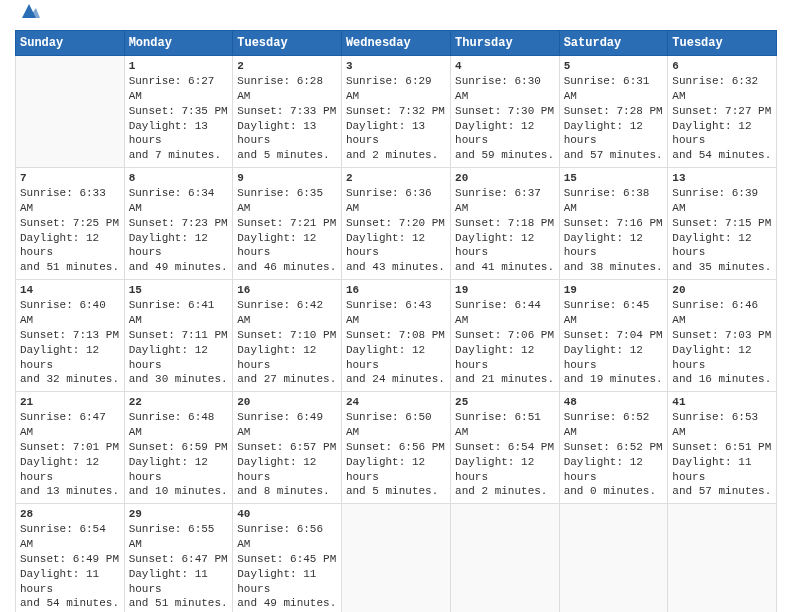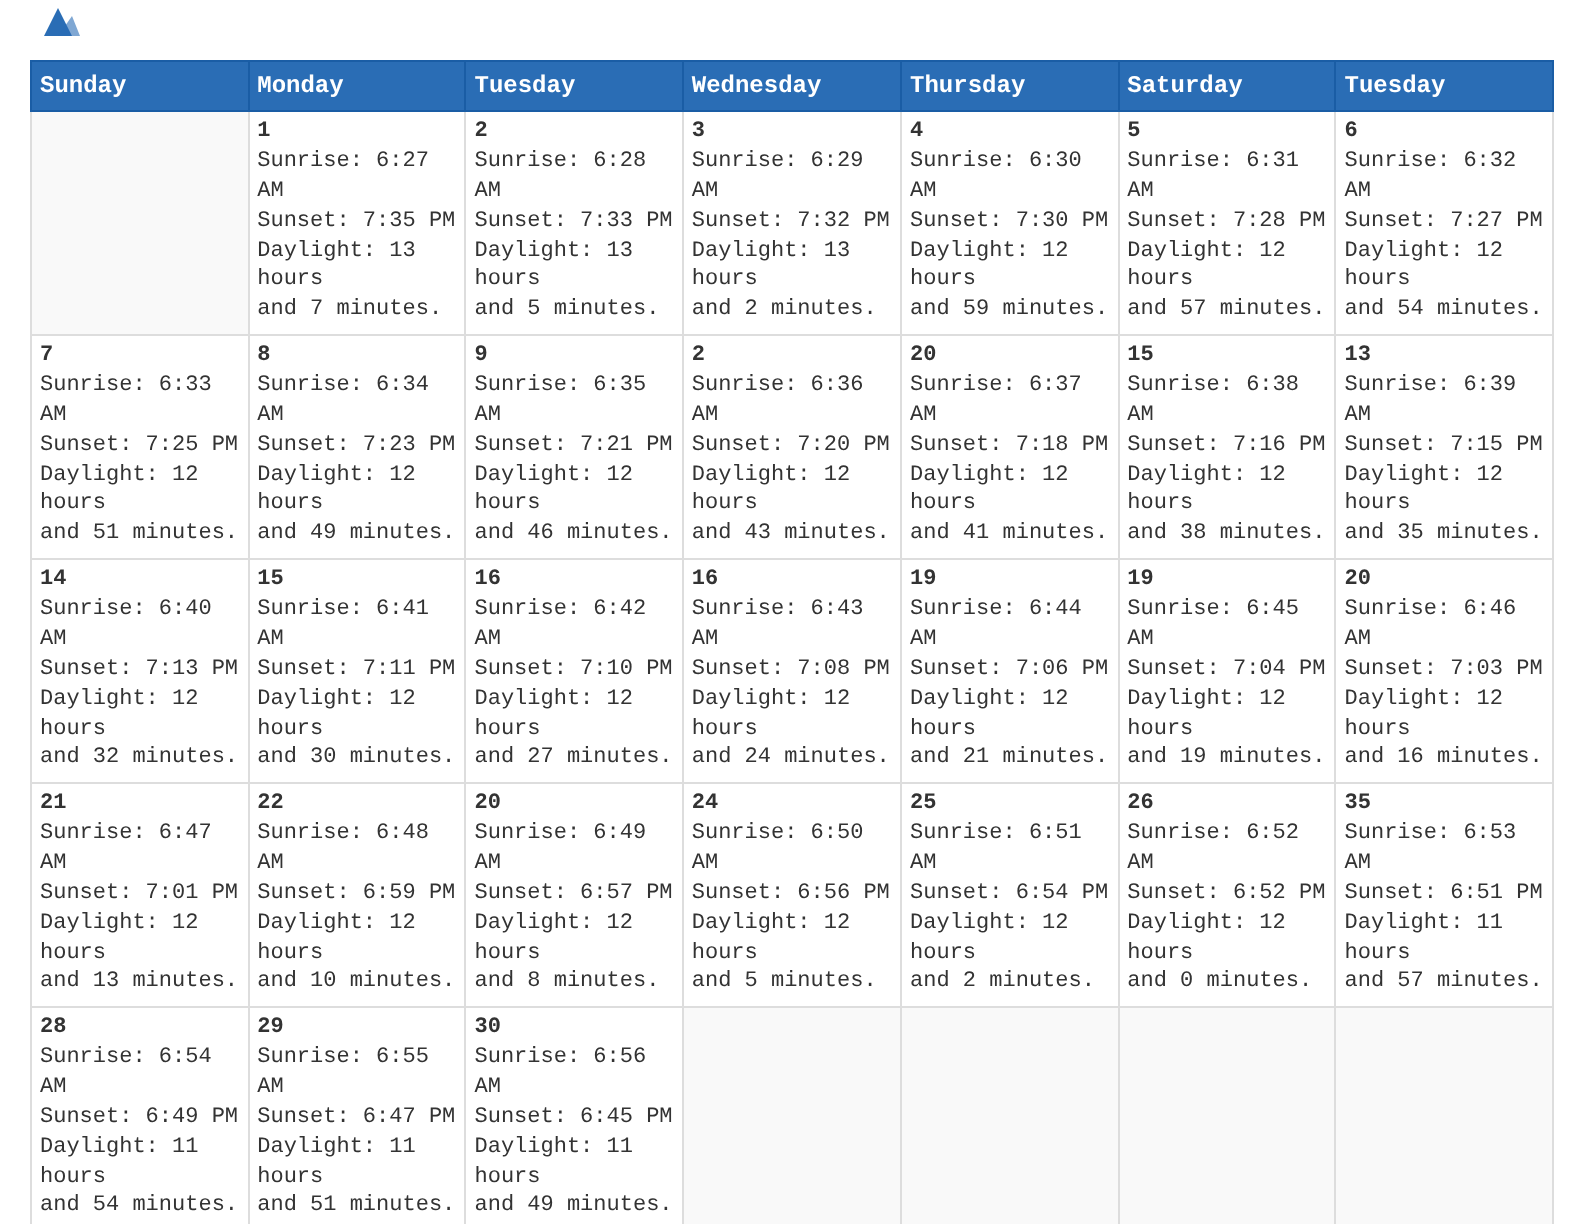--- a/index.html
+++ b/index.html
@@ -223,39 +223,39 @@
           </td>
           <td>
             <span class="day-number">24</span>
             <div class="day-info">Sunrise: 6:50 AM<br>Sunset: 6:56 PM<br>Daylight: 12 hours<br>and 5 minutes.</div>
           </td>
           <td>
             <span class="day-number">25</span>
             <div class="day-info">Sunrise: 6:51 AM<br>Sunset: 6:54 PM<br>Daylight: 12 hours<br>and 2 minutes.</div>
           </td>
           <td>
-            <span class="day-number">26</span>
+            <span class="day-number">48</span>
             <div class="day-info">Sunrise: 6:52 AM<br>Sunset: 6:52 PM<br>Daylight: 12 hours<br>and 0 minutes.</div>
           </td>
           <td>
-            <span class="day-number">35</span>
+            <span class="day-number">41</span>
             <div class="day-info">Sunrise: 6:53 AM<br>Sunset: 6:51 PM<br>Daylight: 11 hours<br>and 57 minutes.</div>
           </td>
         </tr>
         <tr>
           <td>
             <span class="day-number">28</span>
             <div class="day-info">Sunrise: 6:54 AM<br>Sunset: 6:49 PM<br>Daylight: 11 hours<br>and 54 minutes.</div>
           </td>
           <td>
             <span class="day-number">29</span>
             <div class="day-info">Sunrise: 6:55 AM<br>Sunset: 6:47 PM<br>Daylight: 11 hours<br>and 51 minutes.</div>
           </td>
           <td>
-            <span class="day-number">30</span>
+            <span class="day-number">40</span>
             <div class="day-info">Sunrise: 6:56 AM<br>Sunset: 6:45 PM<br>Daylight: 11 hours<br>and 49 minutes.</div>
           </td>
           <td class="empty"></td>
           <td class="empty"></td>
           <td class="empty"></td>
           <td class="empty"></td>
         </tr>
       </tbody>
   </table>
 </div>

